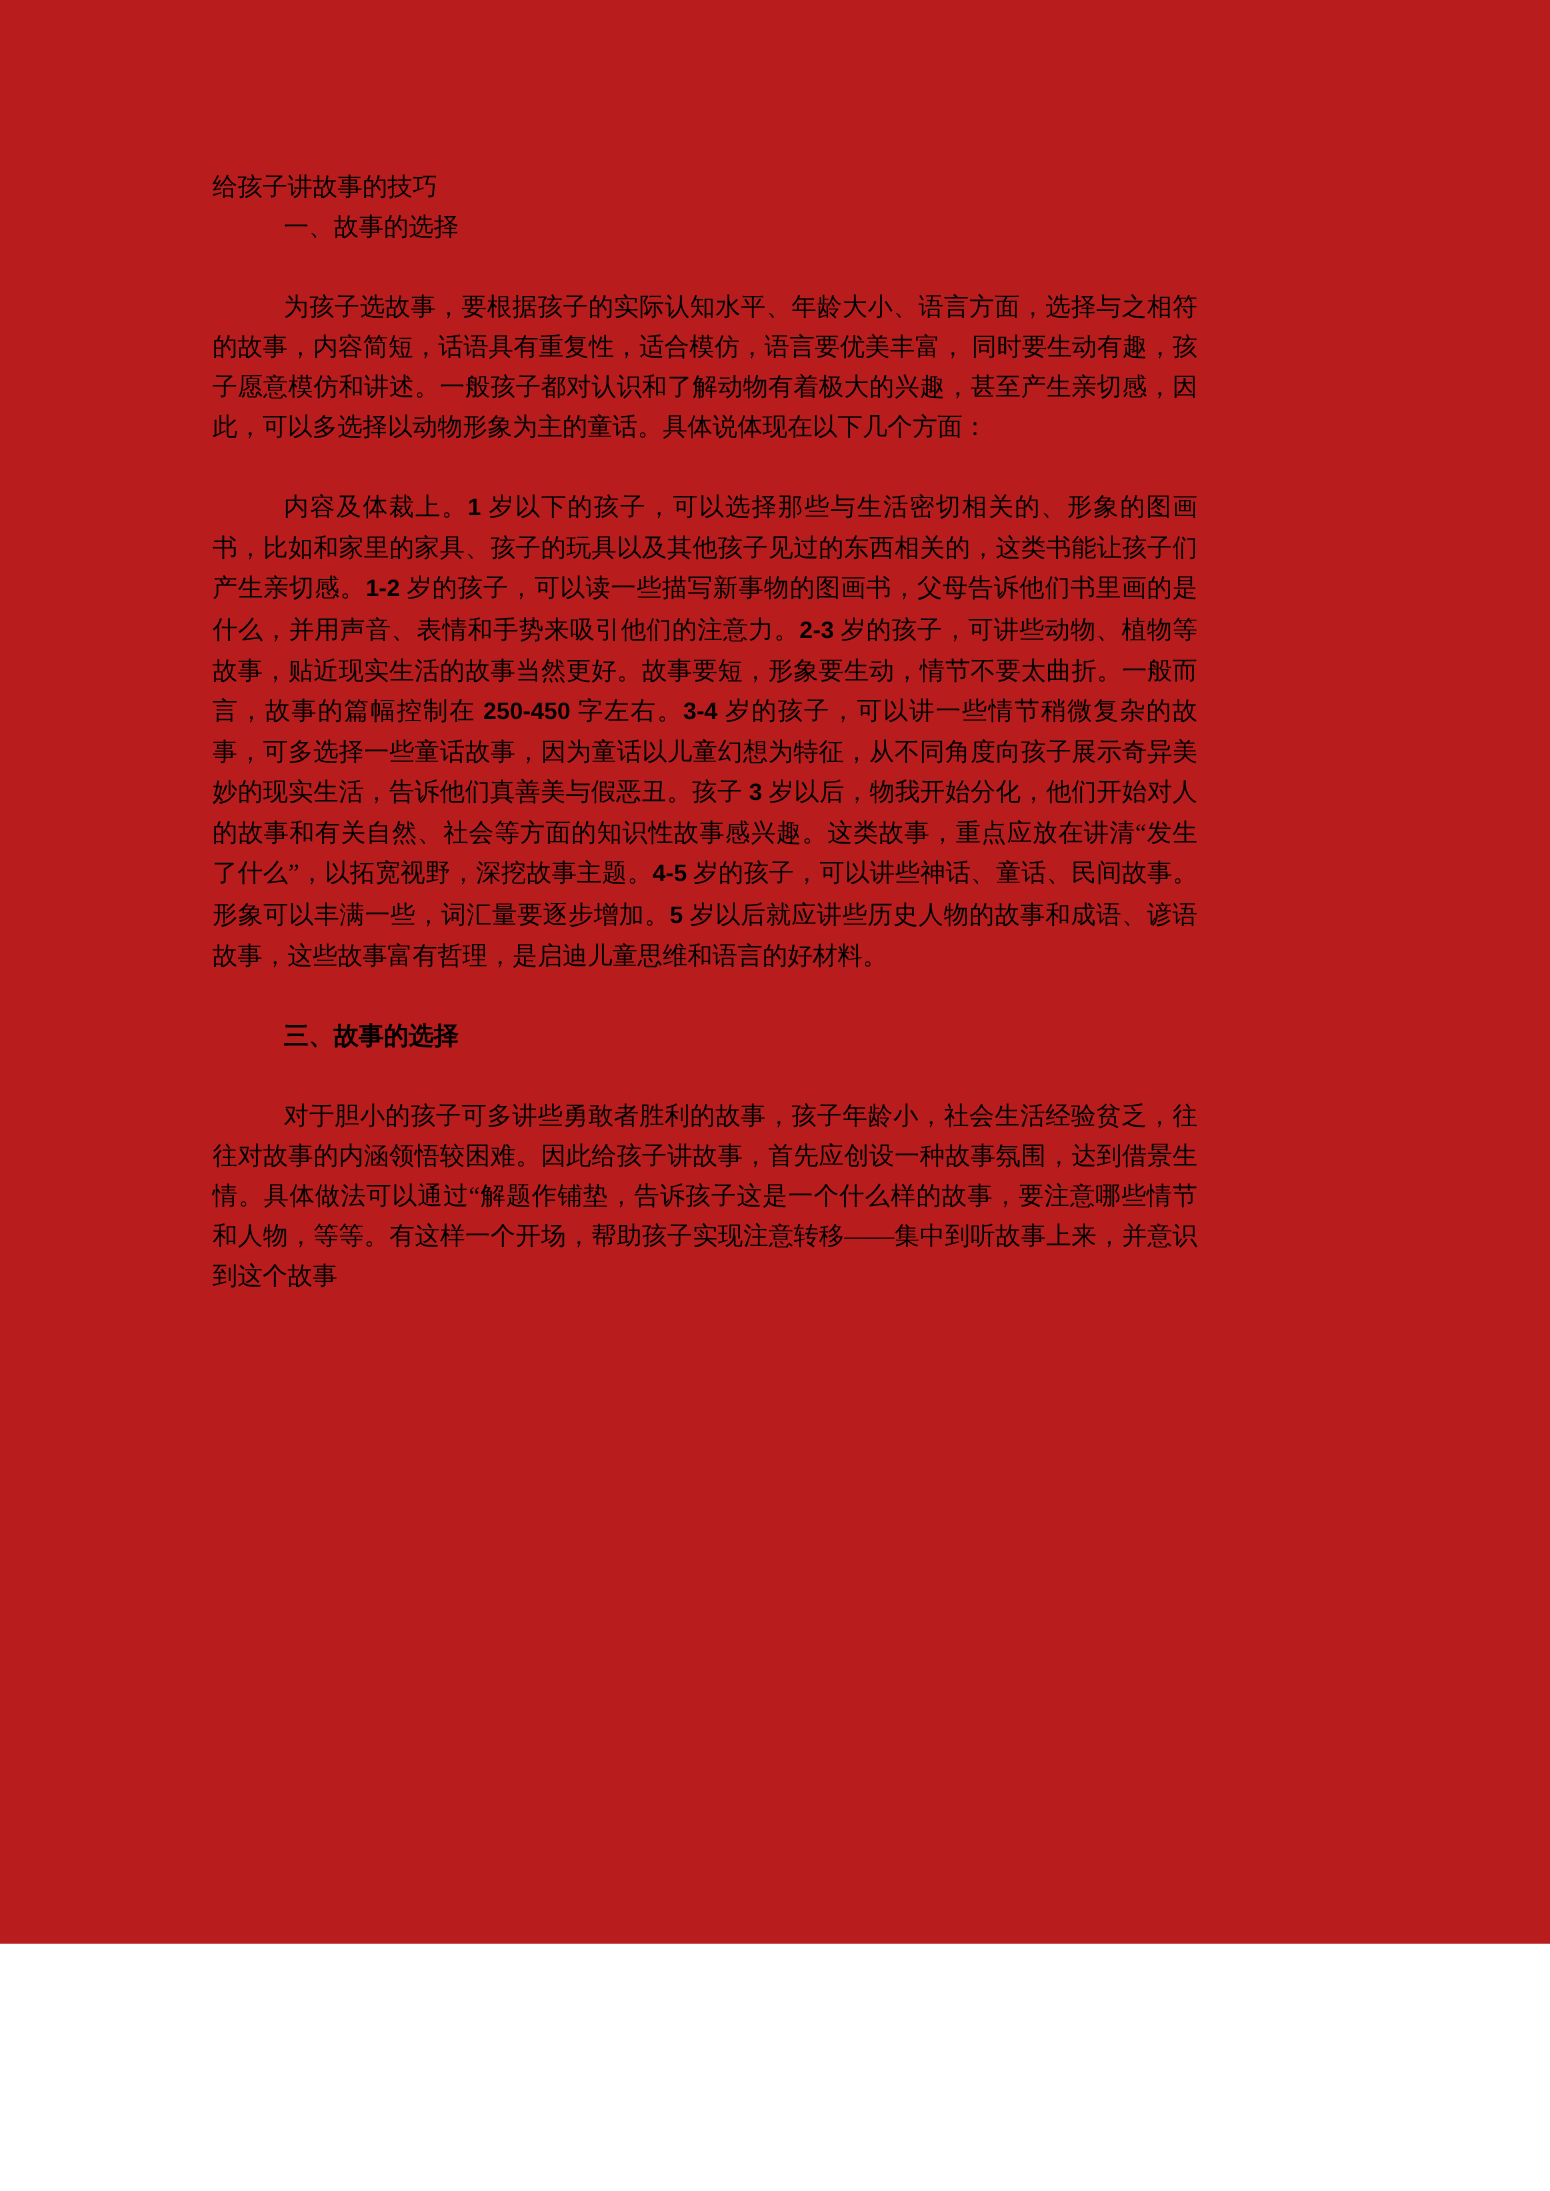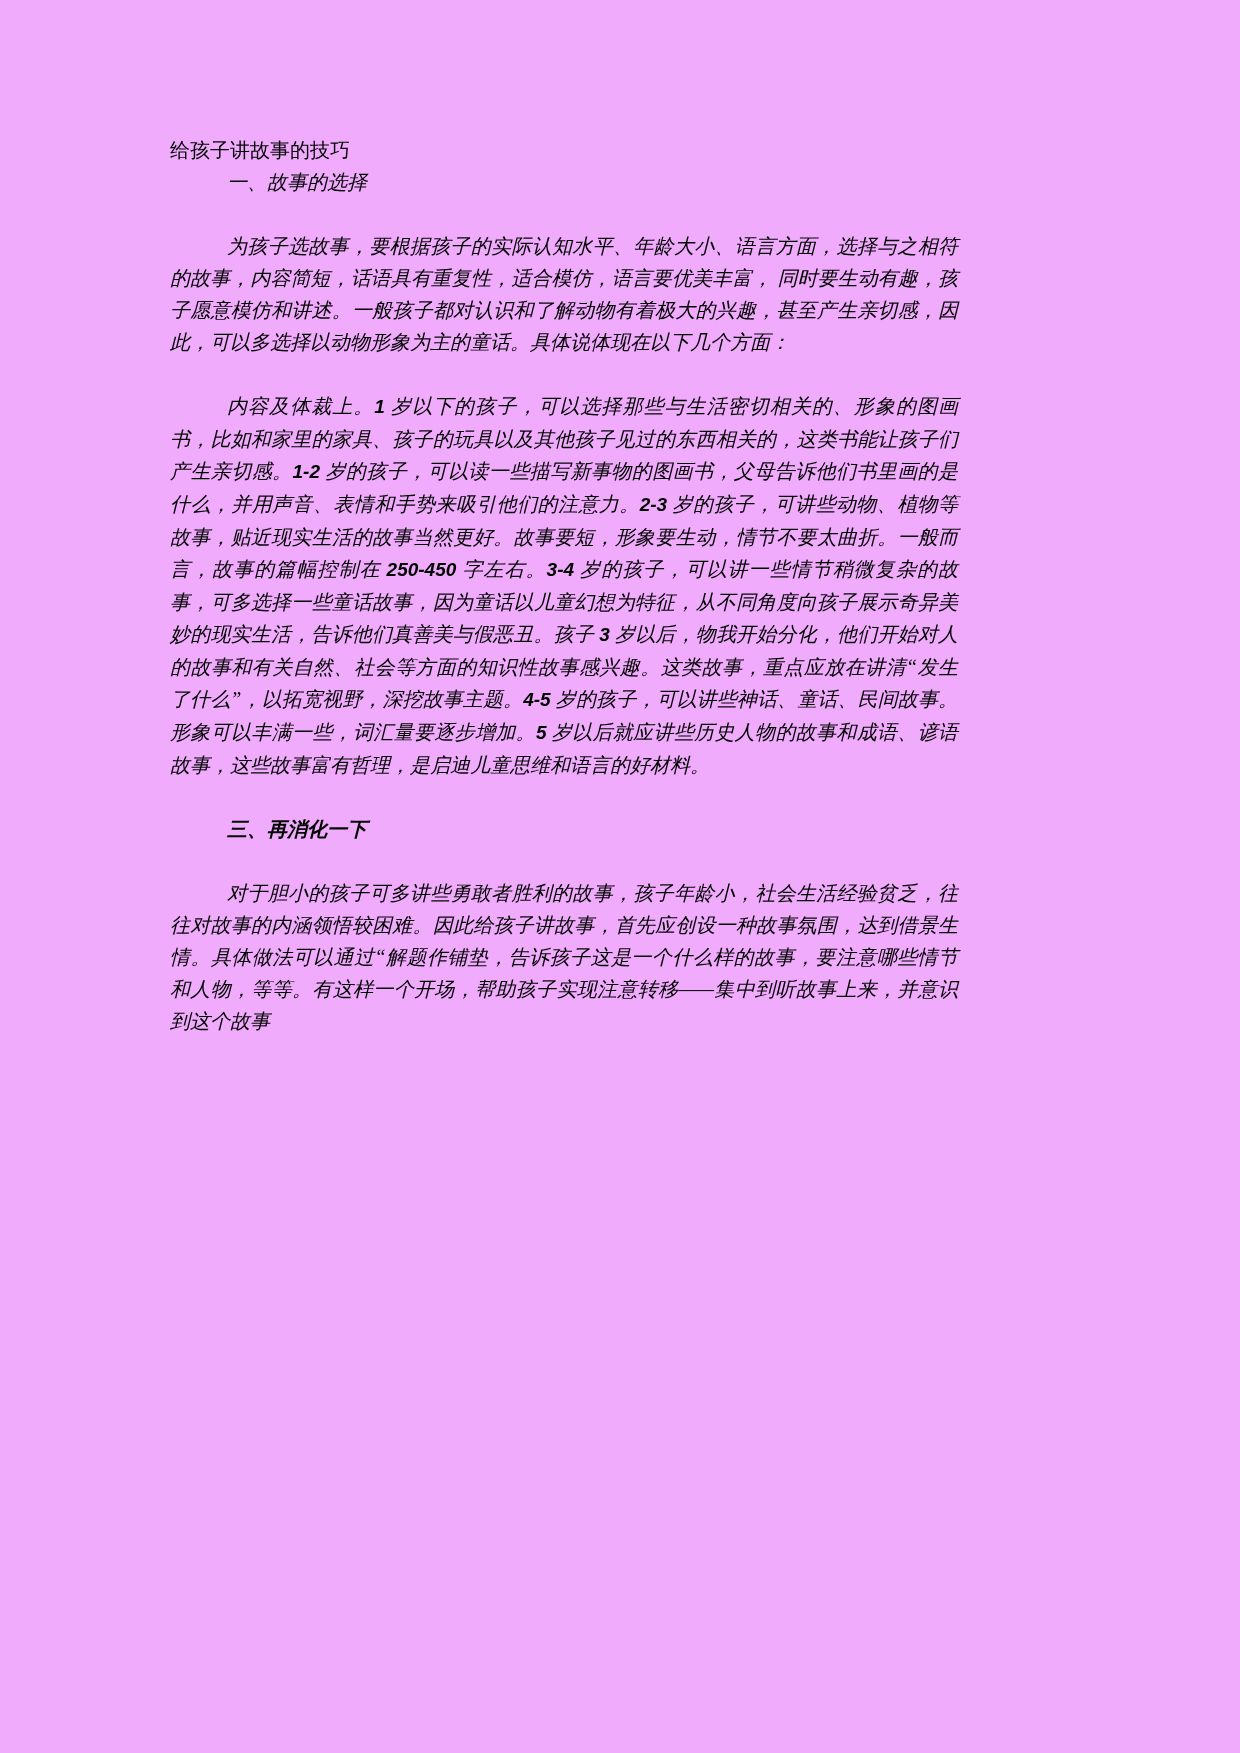--- a/index.html
+++ b/index.html
@@ -13,22 +13,22 @@
     position: relative;
     font-family: "Liberation Serif", "DejaVu Serif", serif;
     color: #000000;
     overflow: hidden;
   }
   .doc-page {
     position: absolute;
     left: 0;
     top: 0;
     width: 1240px;
-    height: 1753px;
-    background: #f0abfc;
+    height: 1555px;
+    background: #b91c1c;
   }
   .doc-content {
     position: absolute;
     left: 170px;
     top: 134px;
     width: 788px;
   }
   .doc-content p {
     margin: 0 0 32px 0;
     font-size: 20px;
@@ -38,36 +38,35 @@
   }
   .doc-content p.title {
     margin-bottom: 0;
     text-align: left;
   }
   .doc-content p.heading {
     text-align: left;
   }
   .indent {
     text-indent: 57px;
-    font-style: italic;
   }
   .bold {
     font-weight: bold;
   }
   .num {
     font-family: "Liberation Sans", "DejaVu Sans", sans-serif;
     font-weight: bold;
     font-size: 19px;
   }
 </style>
 </head>
 <body>
 
 <div class="doc-page">
   <div class="doc-content">
       <p class="title">给孩子讲故事的技巧</p>
       <p class="heading indent">一、故事的选择</p>
       <p class="body indent">为孩子选故事，要根据孩子的实际认知水平、年龄大小、语言方面，选择与之相符的故事，内容简短，话语具有重复性，适合模仿，语言要优美丰富， 同时要生动有趣，孩子愿意模仿和讲述。一般孩子都对认识和了解动物有着极大的兴趣，甚至产生亲切感，因此，可以多选择以动物形象为主的童话。具体说体现在以下几个方面：</p>
       <p class="body indent">内容及体裁上。<span class="num">1</span> 岁以下的孩子，可以选择那些与生活密切相关的、形象的图画书，比如和家里的家具、孩子的玩具以及其他孩子见过的东西相关的，这类书能让孩子们产生亲切感。<span class="num">1-2</span> 岁的孩子，可以读一些描写新事物的图画书，父母告诉他们书里画的是什么，并用声音、表情和手势来吸引他们的注意力。<span class="num">2-3</span> 岁的孩子，可讲些动物、植物等故事，贴近现实生活的故事当然更好。故事要短，形象要生动，情节不要太曲折。一般而言，故事的篇幅控制在 <span class="num">250-450</span> 字左右。<span class="num">3-4</span> 岁的孩子，可以讲一些情节稍微复杂的故事，可多选择一些童话故事，因为童话以儿童幻想为特征，从不同角度向孩子展示奇异美妙的现实生活，告诉他们真善美与假恶丑。孩子 <span class="num">3</span> 岁以后，物我开始分化，他们开始对人的故事和有关自然、社会等方面的知识性故事感兴趣。这类故事，重点应放在讲清“发生了什么”，以拓宽视野，深挖故事主题。<span class="num">4-5</span> 岁的孩子，可以讲些神话、童话、民间故事。形象可以丰满一些，词汇量要逐步增加。<span class="num">5</span> 岁以后就应讲些历史人物的故事和成语、谚语故事，这些故事富有哲理，是启迪儿童思维和语言的好材料。</p>
-      <p class="heading indent bold">三、再消化一下</p>
+      <p class="heading indent bold">三、故事的选择</p>
       <p class="body indent">对于胆小的孩子可多讲些勇敢者胜利的故事，孩子年龄小，社会生活经验贫乏，往往对故事的内涵领悟较困难。因此给孩子讲故事，首先应创设一种故事氛围，达到借景生情。具体做法可以通过“解题作铺垫，告诉孩子这是一个什么样的故事，要注意哪些情节和人物，等等。有这样一个开场，帮助孩子实现注意转移——集中到听故事上来，并意识到这个故事</p>
     </div>
 </div>
 
 </body></html>

